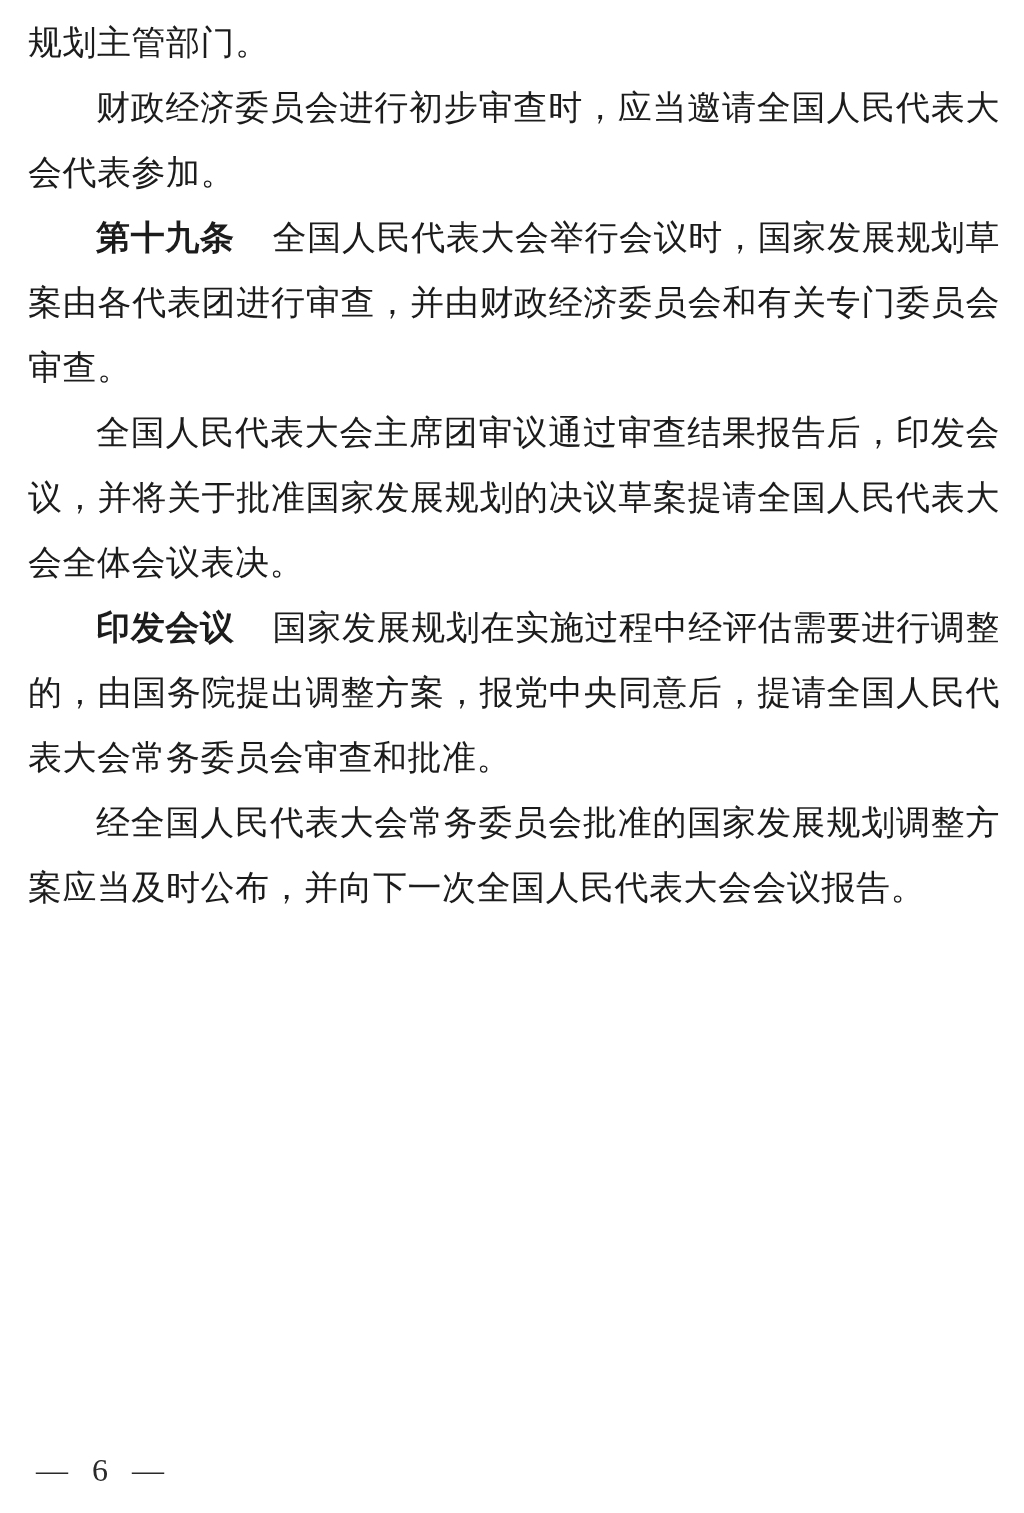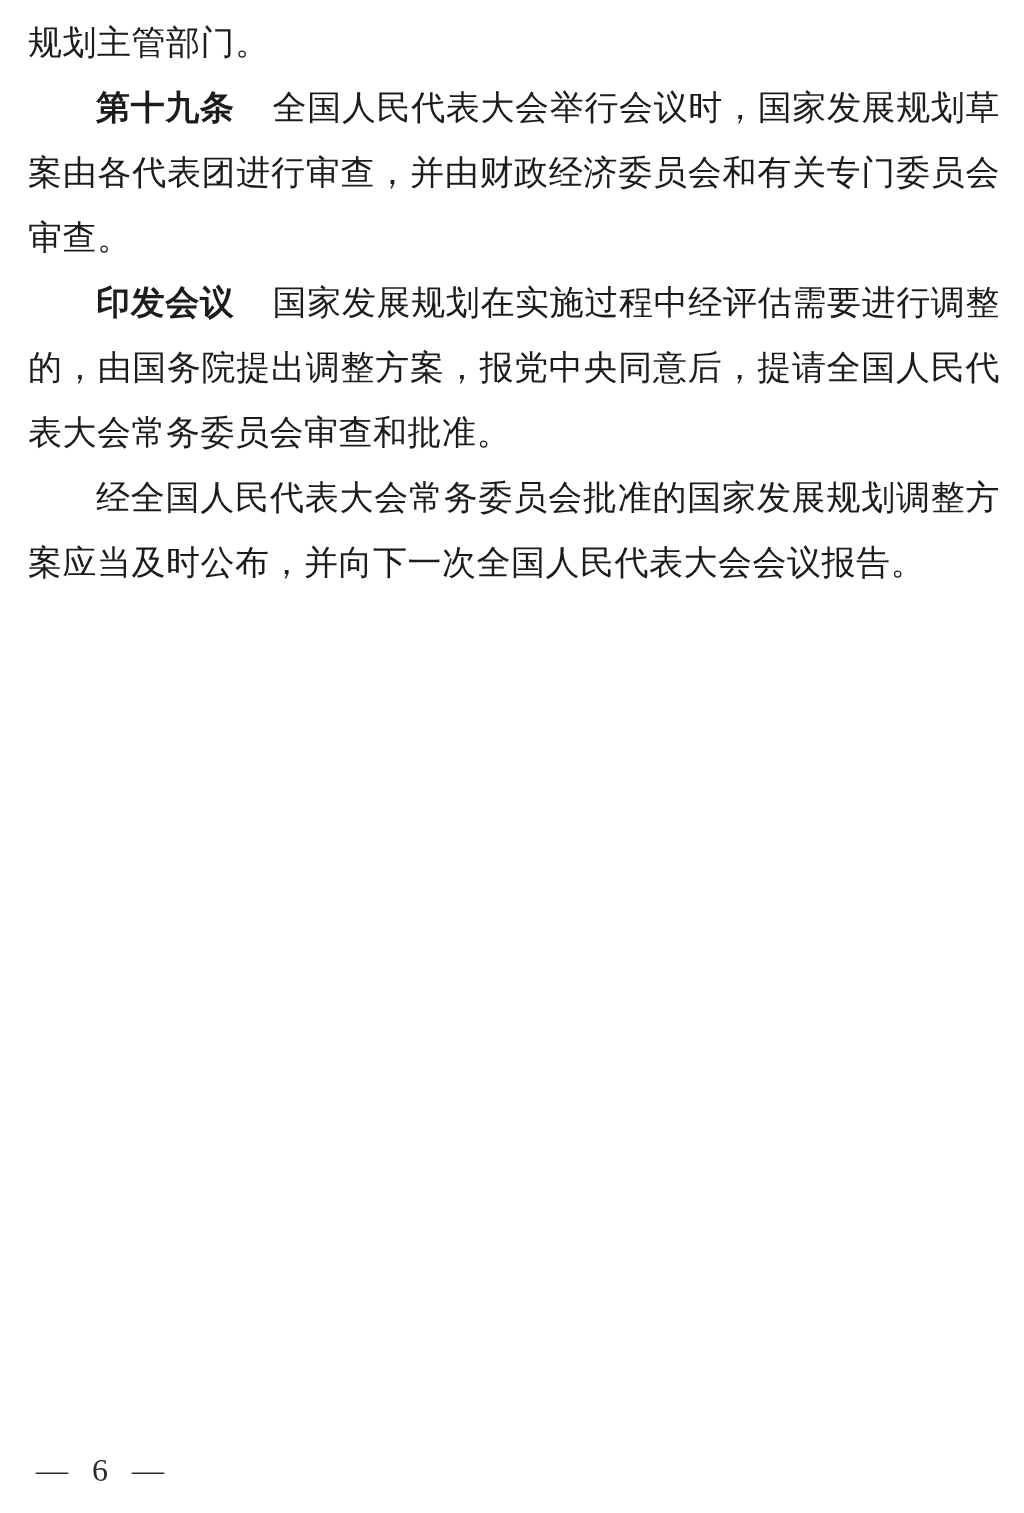--- a/index.html
+++ b/index.html
@@ -46,24 +46,26 @@
     font-family: "Liberation Serif", "DejaVu Serif", serif;
   }
 </style>
 </head>
 <body>
 
 <div class="page-body">
 
   <p class="para"><span>规划主管部门。</span></p>
 
+  <p class="para indent"><span>财政经济委员会进行初步审查时，应当邀请全国人民代表大会代表参加。</span></p>
 
   <p class="para indent"><b class="art">第十九条</b><span>全国人民代表大会举行会议时，国家发展规划草案由各代表团进行审查，并由财政经济委员会和有关专门委员会审查。</span></p>
 
 
+  <p class="para indent"><span>全国人民代表大会主席团审议通过审查结果报告后，印发会议，并将关于批准国家发展规划的决议草案提请全国人民代表大会全体会议表决。</span></p>
 
 
 
   <p class="para indent"><b class="art">印发会议</b><span>国家发展规划在实施过程中经评估需要进行调整的，由国务院提出调整方案，报党中央同意后，提请全国人民代表大会常务委员会审查和批准。</span></p>
 
   <p class="para indent"><span>经全国人民代表大会常务委员会批准的国家发展规划调整方案应当及时公布，并向下一次全国人民代表大会会议报告。</span></p>
 
 </div>
 
 <div class="page-footer">— 6 —</div>

